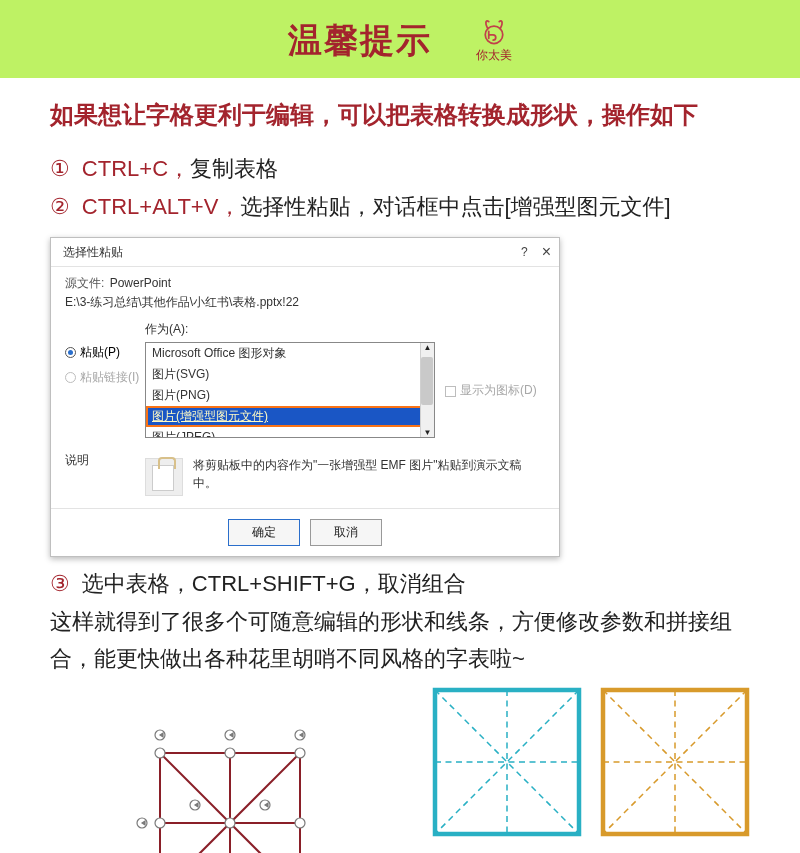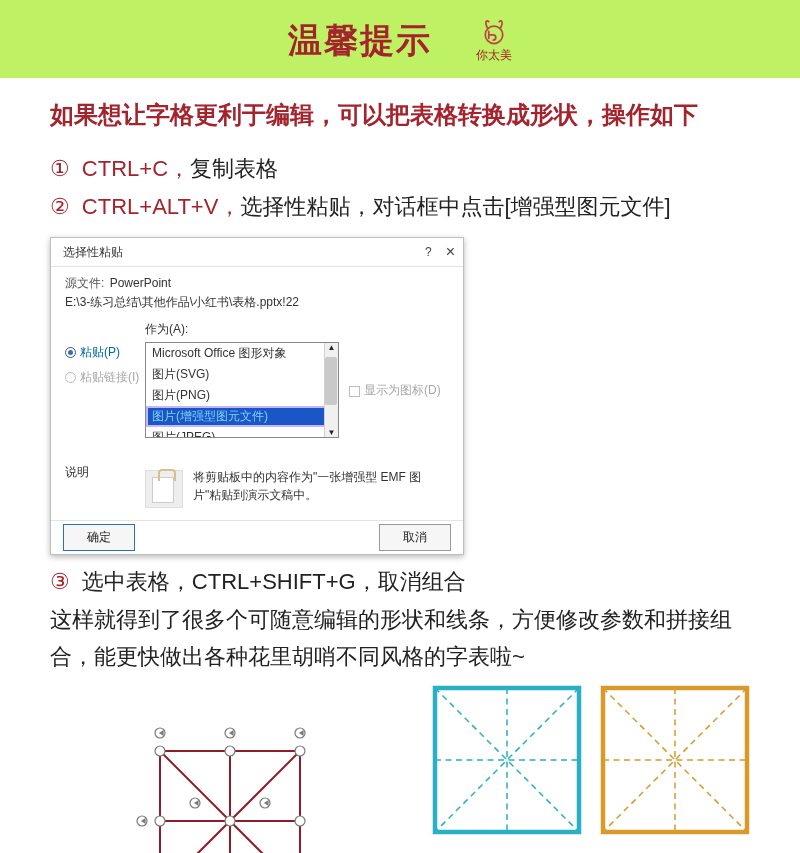--- a/index.html
+++ b/index.html
@@ -15,51 +15,51 @@
   
   .body { padding: 18px 50px 0 50px; }
   .lead { color: #a3242d; font-size: 24px; font-weight: 600; line-height: 1.6; margin-bottom: 16px; }
   .step { font-size: 22px; line-height: 1.7; }
   .step .num { color: #a3242d; margin-right: 6px; }
   .step .hl { color: #a3242d; }
   .step .rest { color: #222; }
   .para { font-size: 22px; line-height: 1.7; color: #222; }
 
   
-  .dialog { width: 414px; margin: 12px 0 8px 0; border: 1px solid #bfbfbf; background: #fff; font-size: 12px; box-shadow: 0 2px 6px rgba(0,0,0,.28); }
+  .dialog { width: 510px; margin: 12px 0 8px 0; border: 1px solid #bfbfbf; background: #fff; font-size: 12px; box-shadow: 0 2px 6px rgba(0,0,0,.28); }
   .dlg-titlebar { display: flex; align-items: center; justify-content: space-between; padding: 5px 8px 5px 12px; border-bottom: 1px solid #e3e3e3; }
   .dlg-title { font-size: 12px; color: #333; }
   .dlg-close { display: flex; gap: 14px; align-items: center; color: #444; }
   .dlg-content { padding: 8px 14px 12px 14px; }
   .src-row { margin-bottom: 2px; }
   .src-row .lbl { color: #555; }
   .src-row .val { color: #333; margin-left: 2px; margin-top: 44px; }
   .path { color: #333; font-size: 12px; margin-top: 2px; }
   .as-label { margin: 10px 0 4px 80px; color: #333; }
   .middle { display: flex; }
   .radios { width: 80px; padding-top: 2px; }
-  .radio { display: flex; align-items: center; gap: 4px; margin-bottom: 8px; color: #0369a1; white-space: nowrap; }
+  .radio { display: flex; align-items: center; gap: 4px; margin-bottom: 8px; color: #000000; white-space: nowrap; }
   .radio.disabled { color: #a8a8a8; }
   .rdot { width: 11px; height: 11px; border: 1px solid #555; border-radius: 50%; display: inline-flex; align-items: center; justify-content: center; }
   .radio.disabled .rdot { border-color: #bdbdbd; }
   .rdot .on { width: 5px; height: 5px; background: #2a6ecb; border-radius: 50%; }
   .listbox { flex: 1; border: 1px solid #888; height: 96px; position: relative; overflow: hidden; }
   .listbox .item { padding: 2px 6px; font-size: 12px; color: #333; }
-  .listbox .item.sel { background: #1a56c5; color: #7dd3fc; border: 2px solid #c4b5fd; padding: 0 4px; }
+  .listbox .item.sel { background: #1a56c5; color: #fef9c3; border: 2px solid #f97316; padding: 0 4px; text-decoration: underline; }
   .listbox .scrollbar { position: absolute; right: 0; top: 0; bottom: 0; width: 14px; background: #f0f0f0; border-left: 1px solid #d0d0d0; display: flex; flex-direction: column; justify-content: space-between; align-items: center; }
   .listbox .thumb { position: absolute; right: 1px; top: 14px; width: 12px; height: 48px; background: #c9c9c9; border-radius: 2px; }
   .check-col { width: 110px; padding-left: 10px; display: flex; align-items: center; gap: 4px; color: #a8a8a8; font-size: 12px; }
   .cbox { width: 11px; height: 11px; border: 1px solid #bdbdbd; margin-top: 2px; }
-  .desc-row { display: flex; margin-top: 26px; gap: 10px; }
+  .desc-row { display: flex; margin-top: 14px; gap: 10px; }
   .desc-label { width: 70px; color: #333; }
   .desc-icon { width: 38px; height: 38px; background: #eee; border: 1px solid #ddd; margin-top: 6px; position: relative; }
   .desc-icon::before { content: ""; position: absolute; left: 6px; top: 6px; width: 20px; height: 24px; background: #fff; border: 1px solid #ccc; }
   .desc-icon::after { content: ""; position: absolute; left: 12px; top: -2px; width: 14px; height: 10px; border: 2px solid #d8c08a; border-bottom: none; border-radius: 4px 4px 0 0; }
   .desc-text { flex: 1; color: #333; line-height: 1.5; padding-top: 4px; }
-  .dlg-buttons { display: flex; justify-content: space-between; gap: 10px; border-top: 1px solid #e3e3e3; padding: 3px 12px; }
+  .dlg-buttons { display: flex; justify-content: center; gap: 10px; border-top: 1px solid #e3e3e3; padding: 10px 12px; }
   .btn { min-width: 72px; padding: 4px 10px; font-size: 12px; text-align: center; border: 1px solid #999; background: #f6f6f6; }
   .btn.primary { border-color: #2a6ecb; }
 
   
   .bottom { position: relative; height: 240px; margin-top: 10px; padding: 0 50px; }
   .left-grid { position: absolute; left: 130px; bottom: 0; }
   .right-grids { position: absolute; right: 50px; top: 0; display: flex; flex-direction: column; gap: 14px; }
   .grid-row { display: flex; gap: 18px; }
   .tile { width: 150px; height: 150px; position: relative; }
   .tile svg { width: 100%; height: 100%; display: block; }

